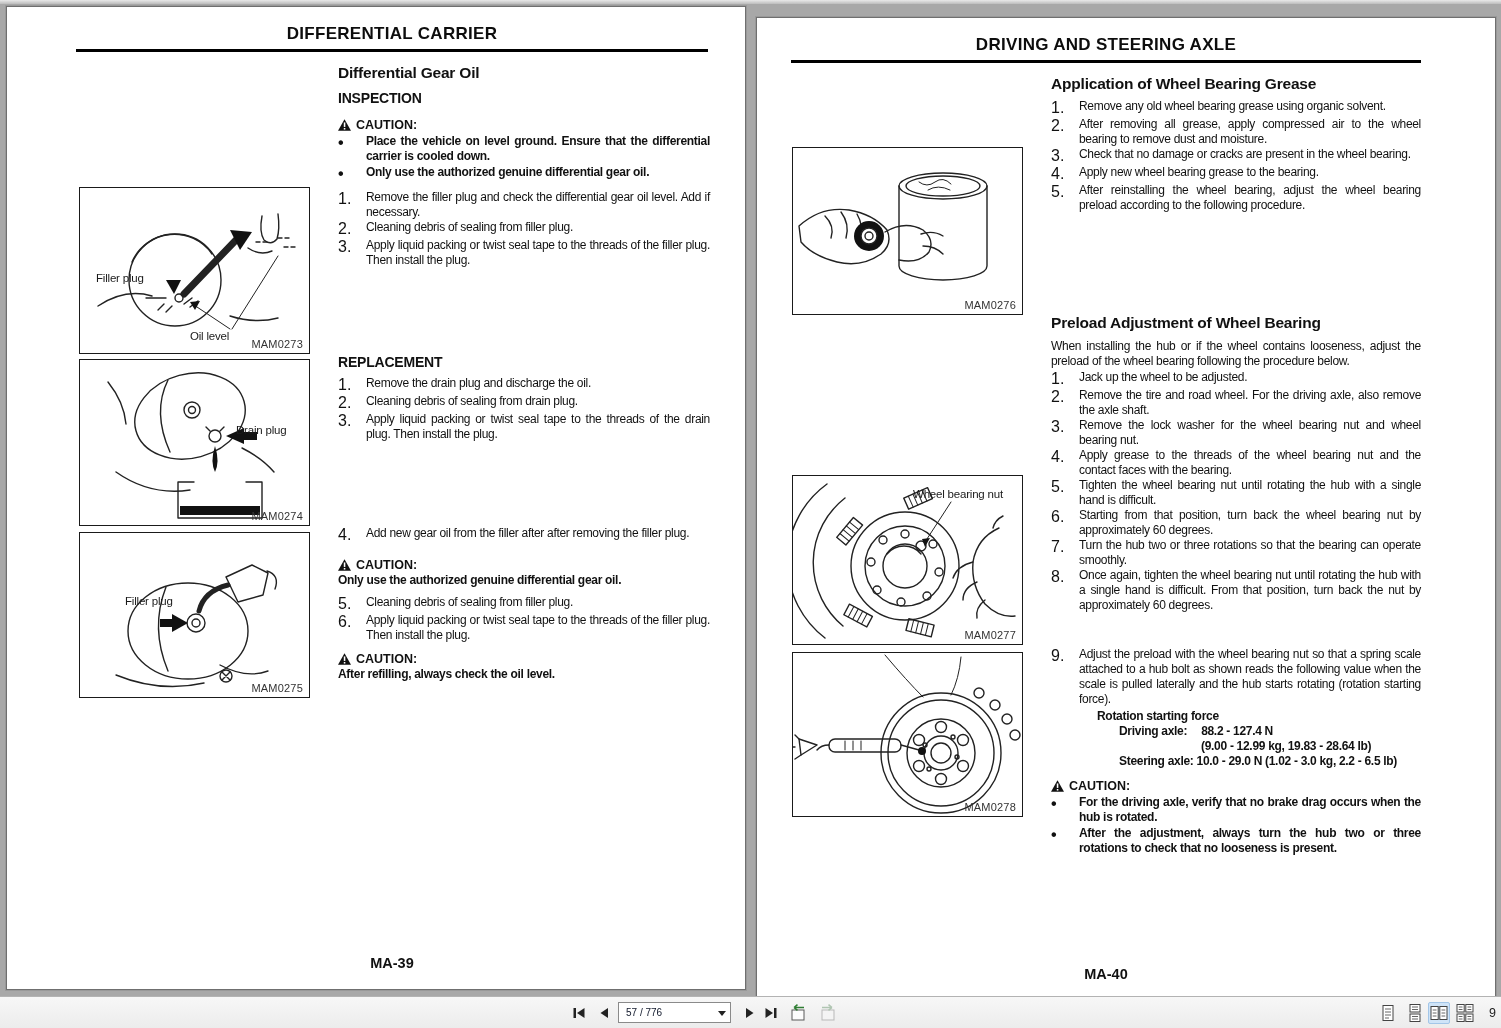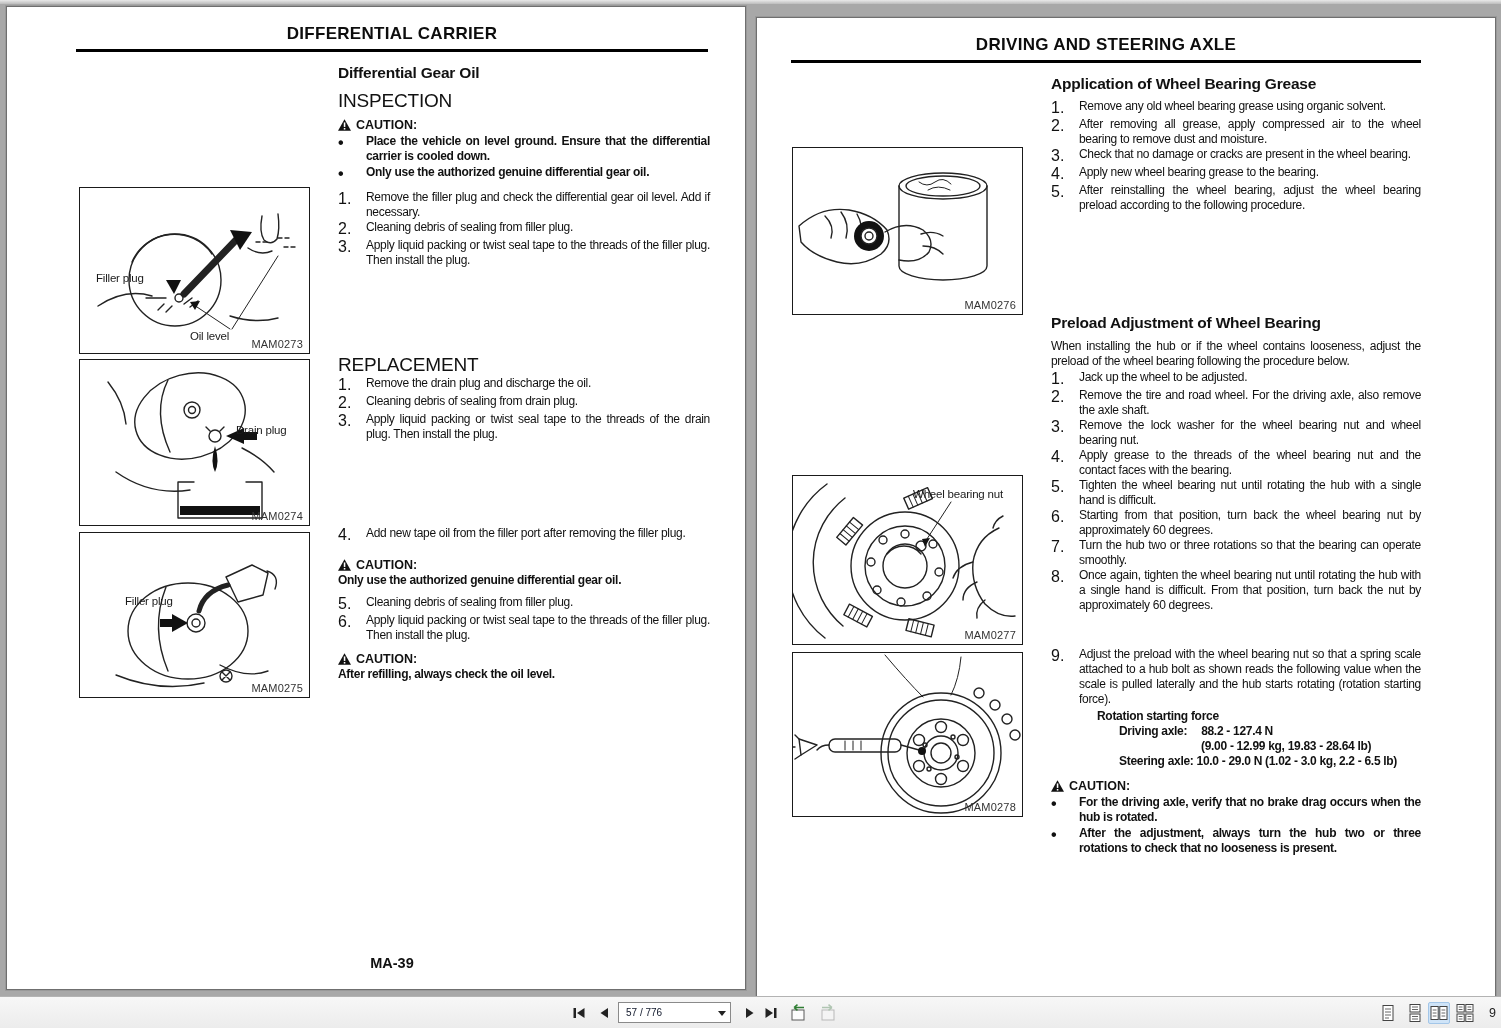--- a/index.html
+++ b/index.html
@@ -20,21 +20,21 @@
   .rule { position:absolute; height:3px; background:#000; }
   .page-num { position:absolute; top:948px; text-align:center; font-weight:bold; font-size:14.5px; }
 
   
   .col { position:absolute; top:0; }
   .col-left  { left:331px; width:372px; }
   .col-right { left:294px; width:370px; }
   .blk { position:absolute; left:0; width:100%; }
 
   .h2 { font-size:15.5px; font-weight:bold; letter-spacing:-.2px; }
-  .h3 { font-size:19px; font-weight:normal; letter-spacing:-.2px; }
+  .h3 { font-size:14px; font-weight:bold; letter-spacing:-.2px; }
 
   .body-txt, .step .t, .cb .t, .intro, .rot { font-size:12px; line-height:15px; letter-spacing:-.3px; }
   .step { display:flex; }
   .step .n { flex:none; width:28px; }
   .step .t { flex:1; text-align:justify; }
 
   .c-head { display:flex; align-items:center; gap:5px; font-size:12.5px; font-weight:bold; height:16px; }
   .cb { display:flex; font-weight:bold; margin-top:1px; }
   .cb::before { content:"•"; flex:none; width:28px; font-weight:bold; }
   .cb .t { flex:1; text-align:justify; }
@@ -191,21 +191,21 @@
         </div>
       <div class="step">
           <span class="n">3.</span>
           <span class="t">Apply liquid packing or twist seal tape to the threads of the drain plug. Then install the plug.</span>
         </div>
     </div>
 
     <div class="blk" style="top:519px;">
       <div class="step">
           <span class="n">4.</span>
-          <span class="t">Add new tape oil from the filler port after removing the filler plug.</span>
+          <span class="t">Add new gear oil from the filler after after removing the filler plug.</span>
         </div>
     </div>
 
     <div class="blk" style="top:550px;">
       <div class="c-head">
         <svg width="13" height="12" viewBox="0 0 20 18">
             <path d="M10 0 L20 18 H0 Z" fill="#111"></path>
             <rect x="8.9" y="5" width="2.4" height="7" fill="#fff"></rect>
             <rect x="8.9" y="13.6" width="2.4" height="2.4" fill="#fff"></rect>
           </svg>
@@ -426,20 +426,21 @@
       </div>
       <div class="cb">
           <span class="t">For the driving axle, verify that no brake drag occurs when the hub is rotated.</span>
         </div>
       <div class="cb">
           <span class="t">After the adjustment, always turn the hub two or three rotations to check that no looseness is present.</span>
         </div>
     </div>
   </div>
 
+  <div class="page-num" style="left:34px; width:630px;">MA-40</div>
 </div>
 
 <div class="toolbar">
   <div class="tbtn" style="left:568px;">
     <svg width="16" height="16" viewBox="0 0 16 16">
         <rect x="2.5" y="3" width="2.5" height="10" fill="#222"></rect>
         <polygon points="13.5,3 13.5,13 6,8" fill="#222"></polygon>
       </svg>
   </div>
   <div class="tbtn" style="left:594px;">

